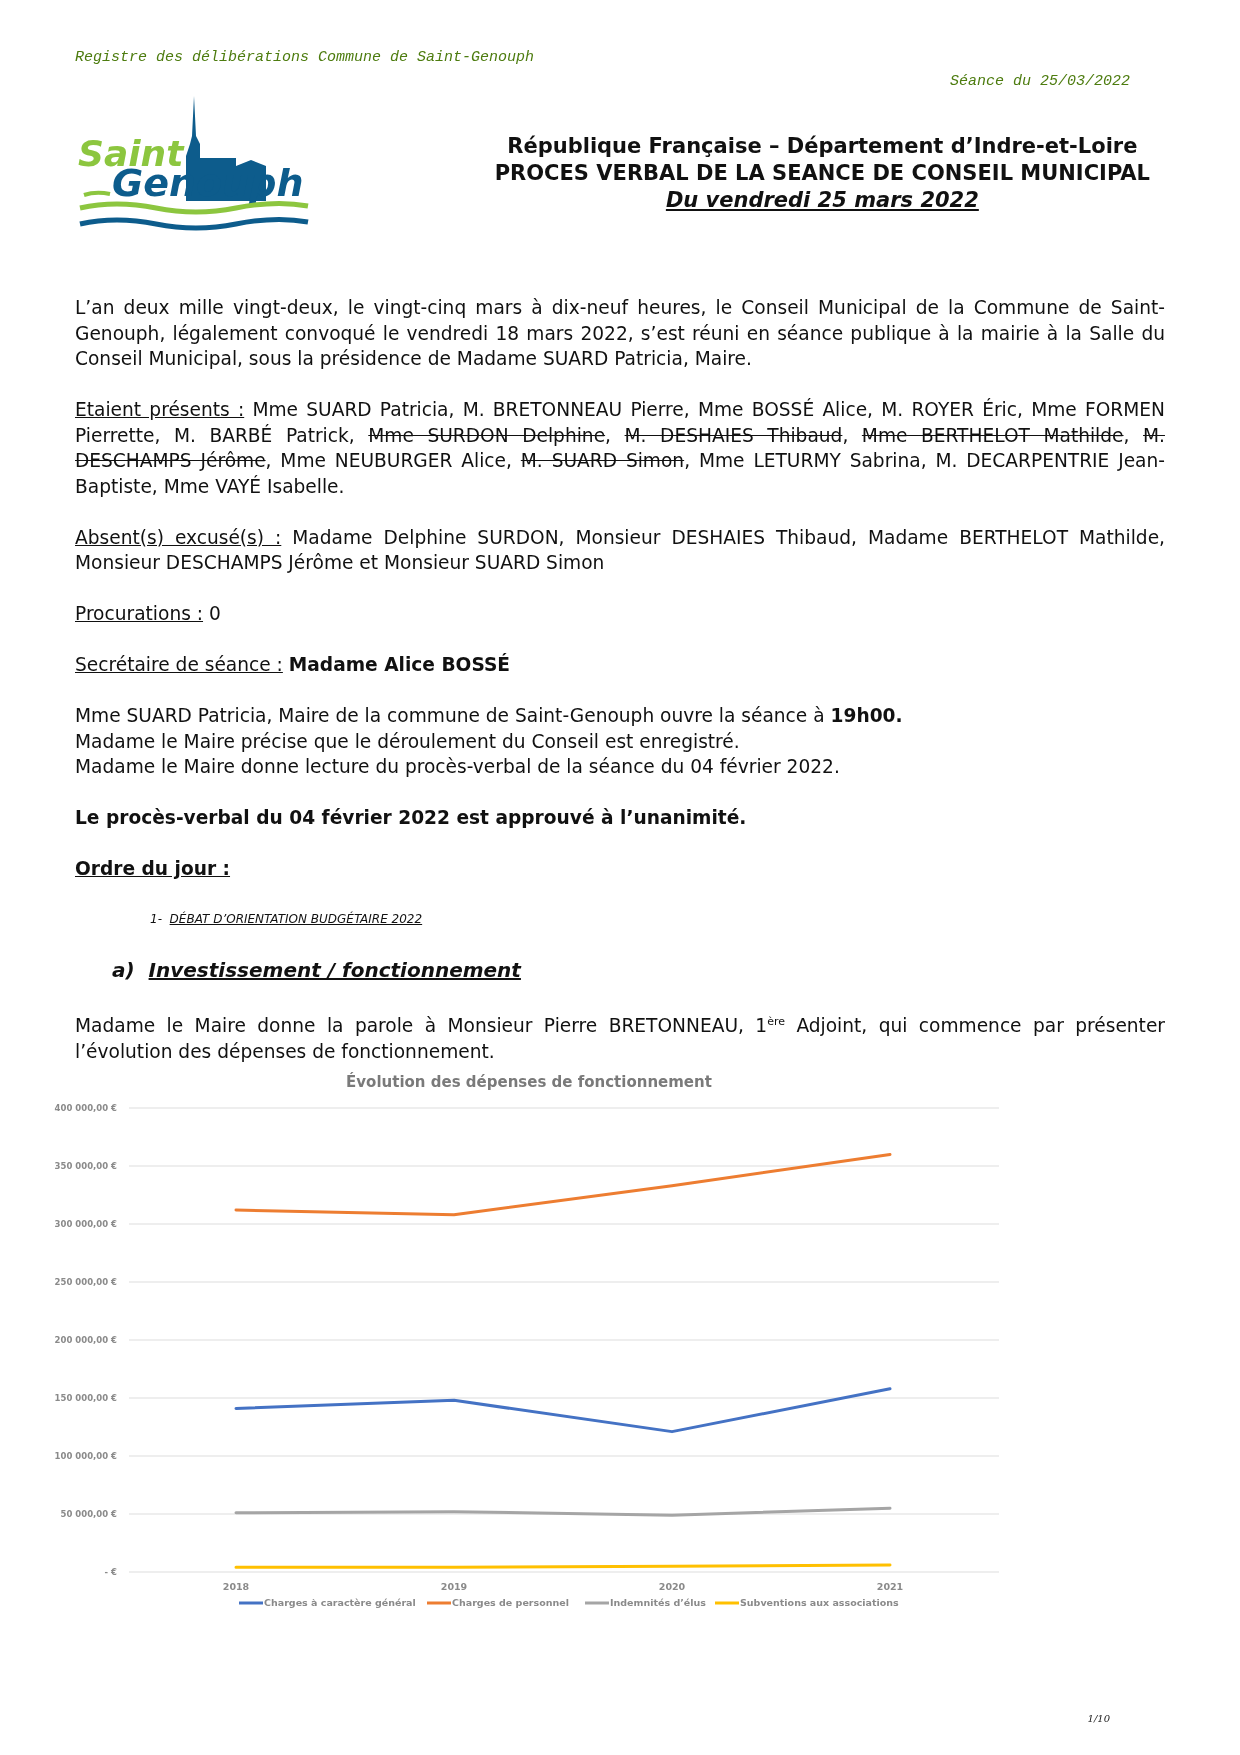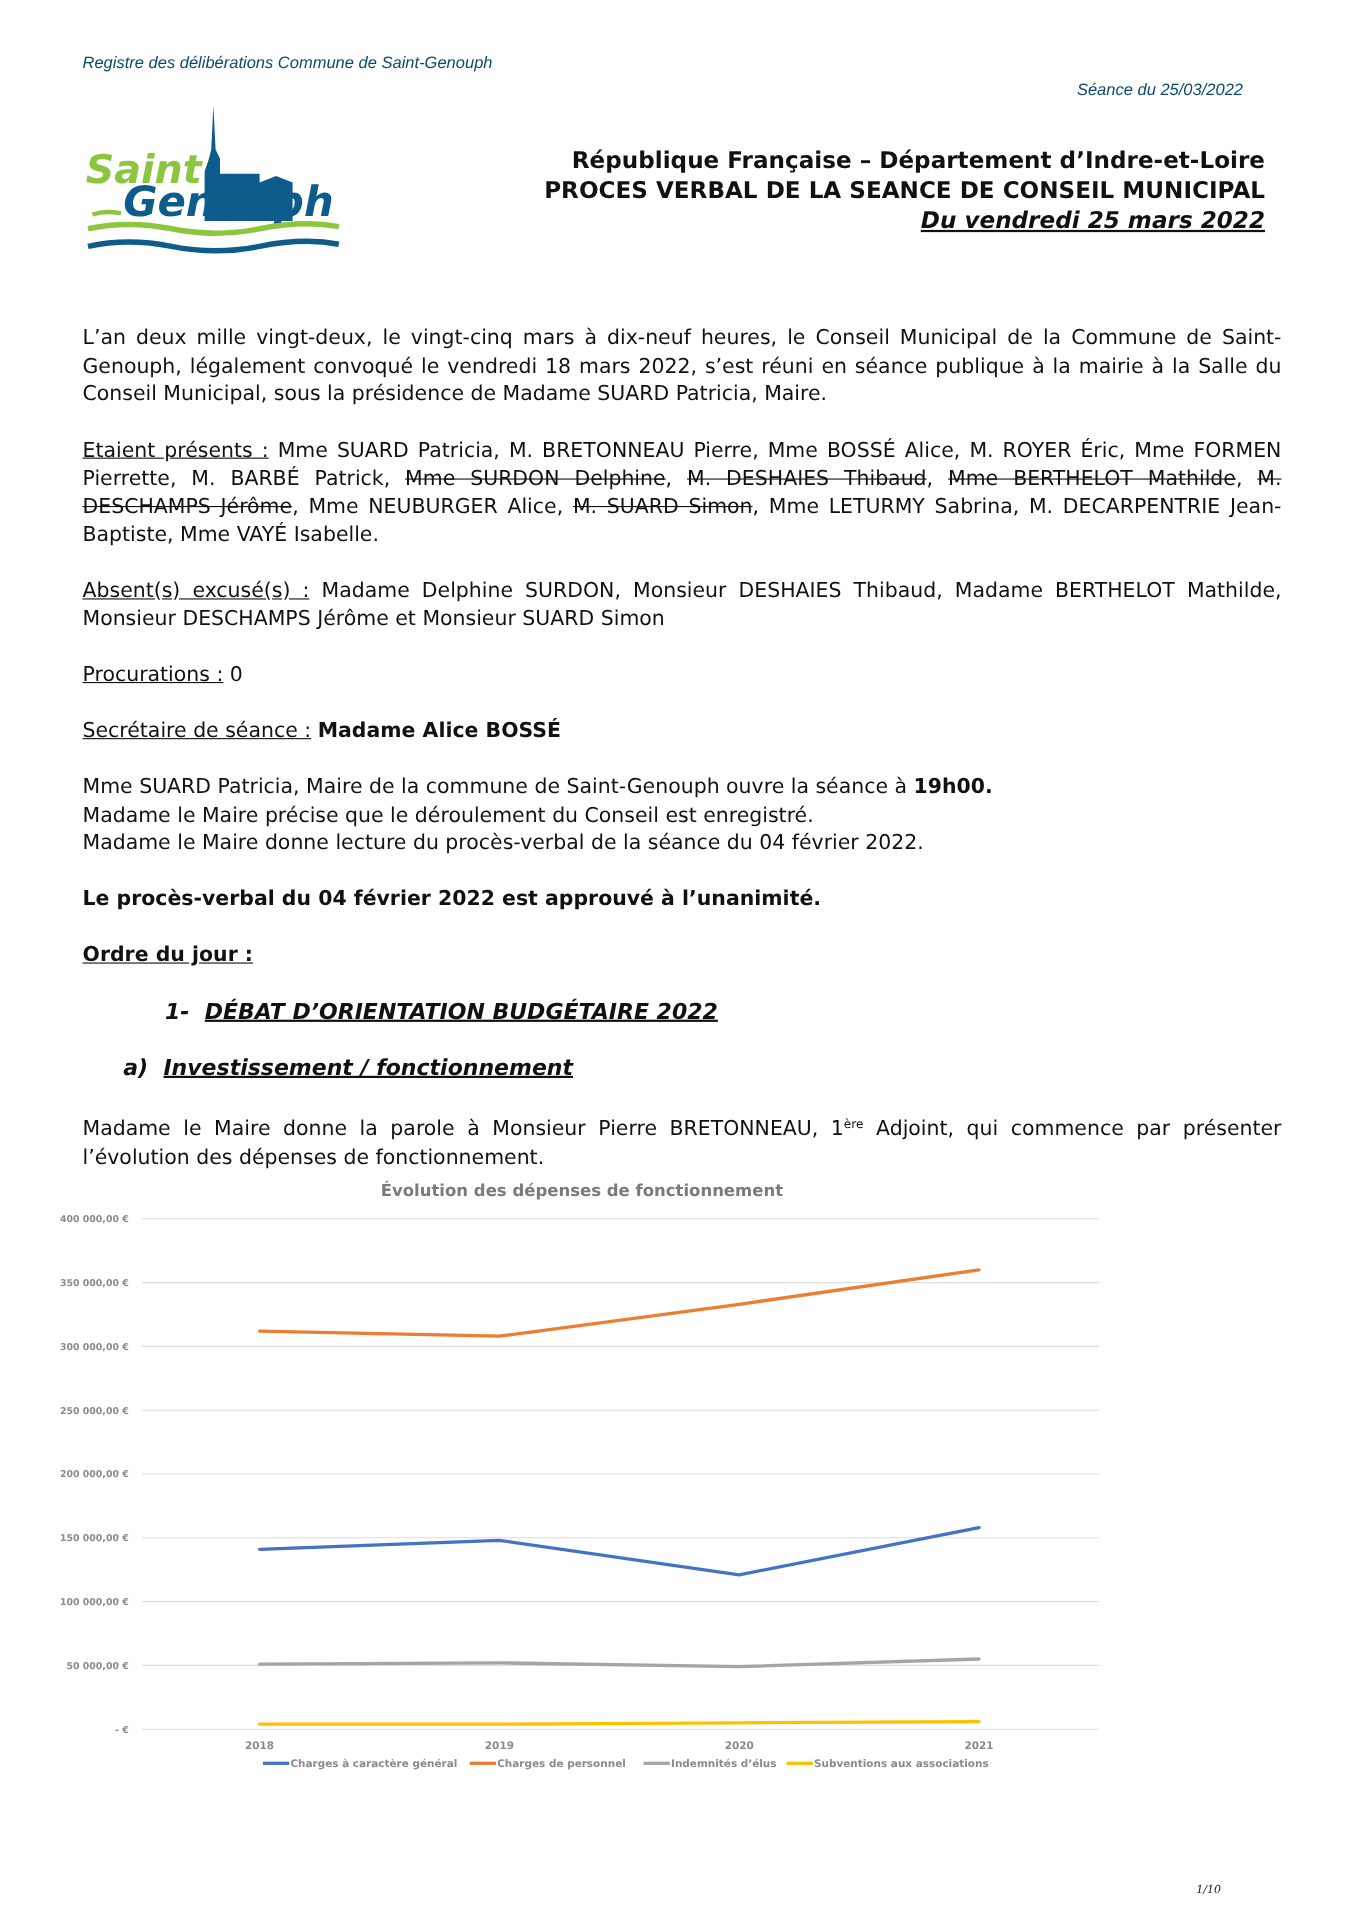--- a/index.html
+++ b/index.html
@@ -1,33 +1,33 @@
 <!DOCTYPE html>
 <html><head>
 <meta charset="utf-8">
 <style>
   html, body { margin: 0; padding: 0; background: #ffffff; }
   body { width: 1240px; height: 1755px; position: relative; overflow: hidden;
          font-family: "DejaVu Sans", sans-serif; color: #111; }
-  .running-header { position: absolute; top: 49px; font-family: Liberation Sans, sans-serif;
-         font-style: italic; font-size: 15px; color: #0c4a6e; }
+  .running-header { position: absolute; top: 49px; font-family: Liberation Mono, monospace;
+         font-style: italic; font-size: 15px; color: #4d7c0f; }
   .rh-left { left: 75px; }
   .rh-right { right: 110px; margin-top: 24px; }
   .logo { position: absolute; left: 76px; top: 96px; width: 236px; height: 140px; }
-  .title-block { position: absolute; right: 90px; top: 133px; text-align: right;
+  .title-block { position: absolute; right: 90px; top: 133px; text-align: center;
          font-family: "DejaVu Sans", sans-serif; font-weight: bold; font-size: 21px; line-height: 27px; }
   .title-date { font-style: italic; text-decoration: underline; }
   .body { position: absolute; left: 75px; width: 1090px; top: 295px;
          font-family: "DejaVu Sans", sans-serif; font-size: 18.6px; line-height: 25.5px; }
   .body p { margin: 0 0 25.5px 0; text-align: justify; }
   .u { text-decoration: underline; }
   .s { text-decoration: line-through; }
   .b { font-weight: bold; }
   .tight { margin: 0 !important; }
-  .agenda-1 { padding-left: 75px; font-weight: bold; font-style: italic; font-size: 20px; }
+  .agenda-1 { padding-left: 75px; font-weight: normal; font-style: italic; font-size: 12px; }
   .agenda-1 .t { text-decoration: underline; }
   .agenda-a { padding-left: 37px; font-weight: bold; font-style: italic; font-size: 20px; }
   .agenda-a .t { text-decoration: underline; }
   sup { font-size: 11px; }
   .chart { position: absolute; left: 54px; top: 1062px; width: 1100px; height: 560px; font-weight: bold; }
   .chart svg { display: block; }
   .ctitle { font-family: "DejaVu Sans", sans-serif; font-size: 15px; fill: #7a7a7a; }
   .ytick { font-family: "DejaVu Sans", sans-serif; font-size: 8.5px; fill: #8a8a8a; }
   .xtick { font-family: "DejaVu Sans", sans-serif; font-size: 9.5px; fill: #8a8a8a; }
   .leg { font-family: "DejaVu Sans", sans-serif; font-size: 9.5px; fill: #8a8a8a; }

